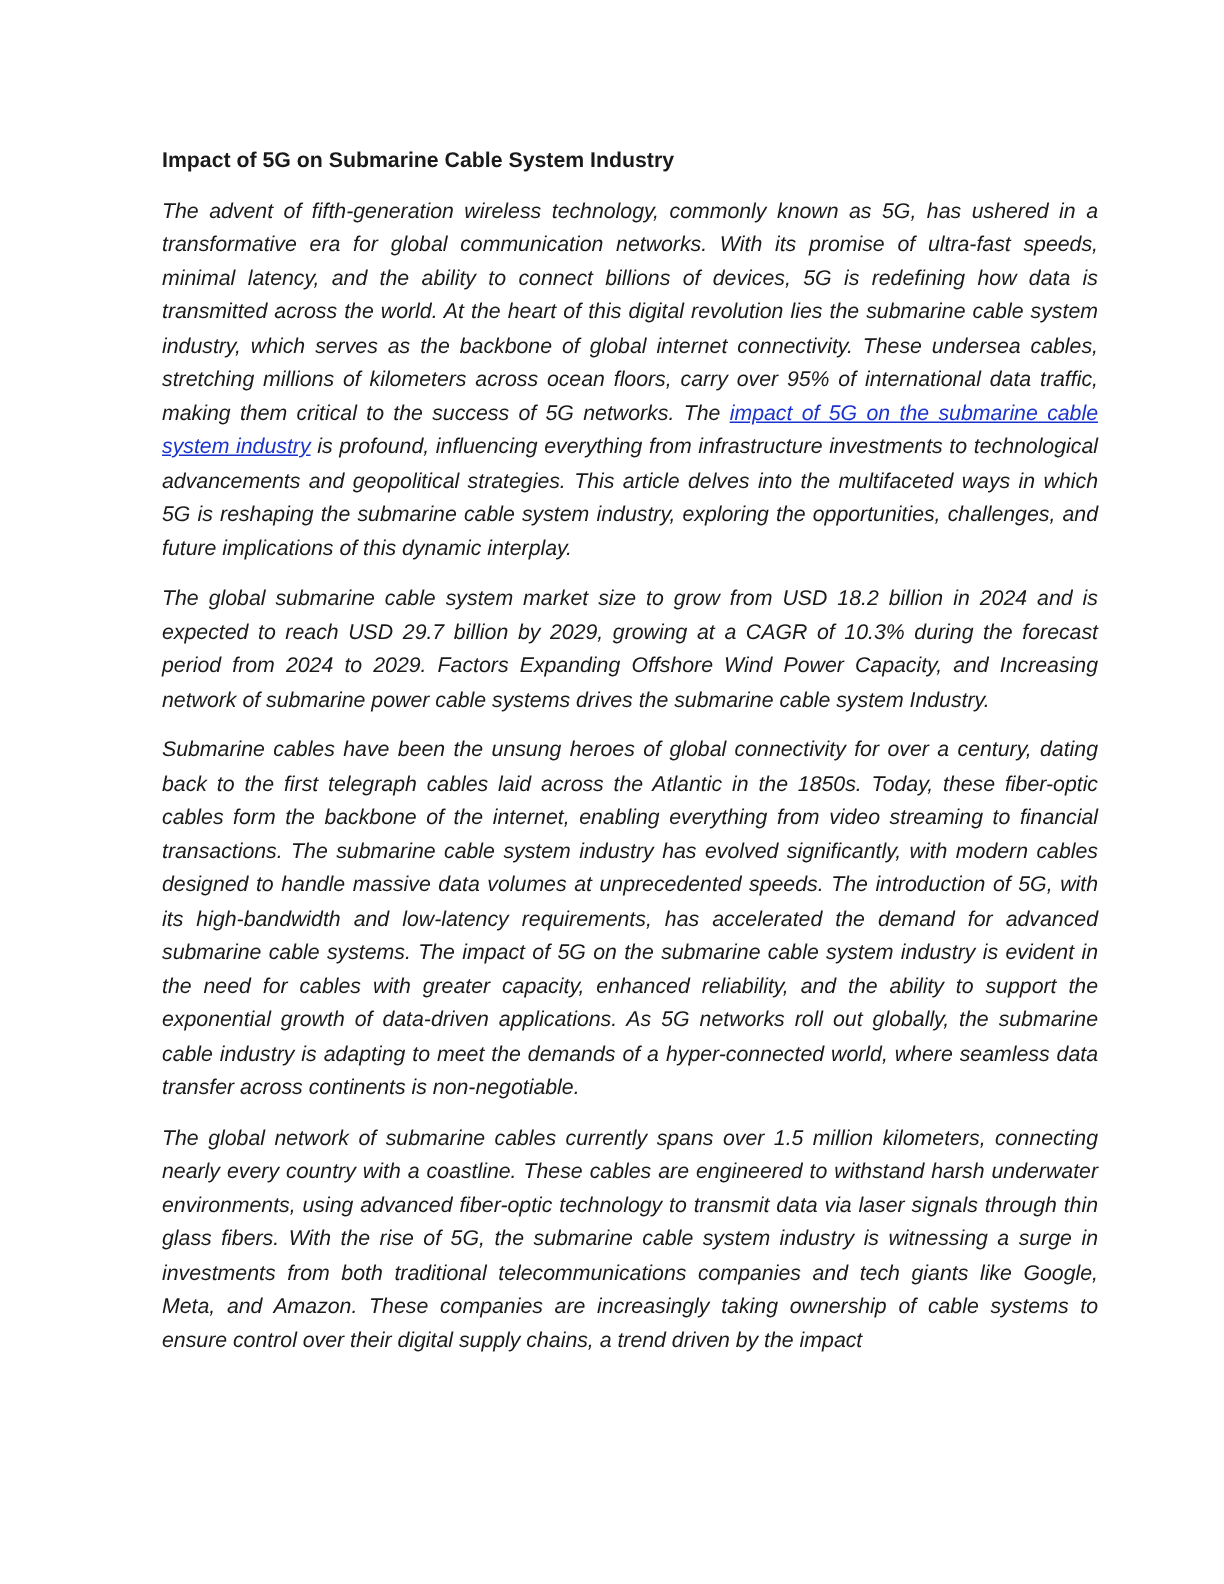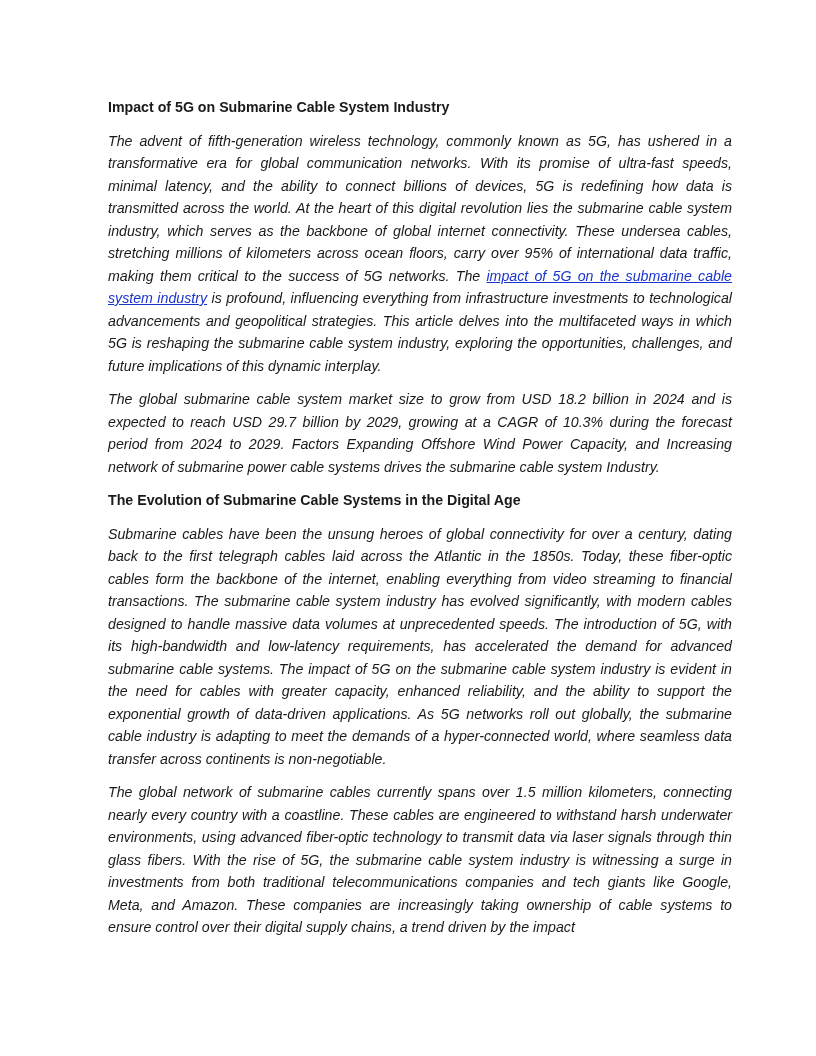--- a/index.html
+++ b/index.html
@@ -13,16 +13,15 @@
   p { margin: 0 0 11px 0; text-align: justify; font-style: italic; }
   a.link { color: #1a33cc; text-decoration: underline; }
 </style>
 </head>
 <body>
 
 <div class="page">
   <div class="heading">Impact of 5G on Submarine Cable System Industry</div>
   <p><span>The advent of fifth-generation wireless technology, commonly known as 5G, has ushered in a transformative era for global communication networks. With its promise of ultra-fast speeds, minimal latency, and the ability to connect billions of devices, 5G is redefining how data is transmitted across the world. At the heart of this digital revolution lies the submarine cable system industry, which serves as the backbone of global internet connectivity. These undersea cables, stretching millions of kilometers across ocean floors, carry over 95% of international data traffic, making them critical to the success of 5G networks. The </span><a class="link">impact of 5G on the submarine cable system industry</a><span> is profound, influencing everything from infrastructure investments to technological advancements and geopolitical strategies. This article delves into the multifaceted ways in which 5G is reshaping the submarine cable system industry, exploring the opportunities, challenges, and future implications of this dynamic interplay.</span></p>
   <p>The global submarine cable system market size to grow from USD 18.2 billion in 2024 and is expected to reach USD 29.7 billion by 2029, growing at a CAGR of 10.3% during the forecast period from 2024 to 2029. Factors Expanding Offshore Wind Power Capacity, and Increasing network of submarine power cable systems drives the submarine cable system Industry.</p>
-  <div class="heading">The Evolution of Submarine Cable Systems in the Digital Age</div>
   <p>Submarine cables have been the unsung heroes of global connectivity for over a century, dating back to the first telegraph cables laid across the Atlantic in the 1850s. Today, these fiber-optic cables form the backbone of the internet, enabling everything from video streaming to financial transactions. The submarine cable system industry has evolved significantly, with modern cables designed to handle massive data volumes at unprecedented speeds. The introduction of 5G, with its high-bandwidth and low-latency requirements, has accelerated the demand for advanced submarine cable systems. The impact of 5G on the submarine cable system industry is evident in the need for cables with greater capacity, enhanced reliability, and the ability to support the exponential growth of data-driven applications. As 5G networks roll out globally, the submarine cable industry is adapting to meet the demands of a hyper-connected world, where seamless data transfer across continents is non-negotiable.</p>
   <p>The global network of submarine cables currently spans over 1.5 million kilometers, connecting nearly every country with a coastline. These cables are engineered to withstand harsh underwater environments, using advanced fiber-optic technology to transmit data via laser signals through thin glass fibers. With the rise of 5G, the submarine cable system industry is witnessing a surge in investments from both traditional telecommunications companies and tech giants like Google, Meta, and Amazon. These companies are increasingly taking ownership of cable systems to ensure control over their digital supply chains, a trend driven by the impact</p>
 </div>
 
 </body></html>

